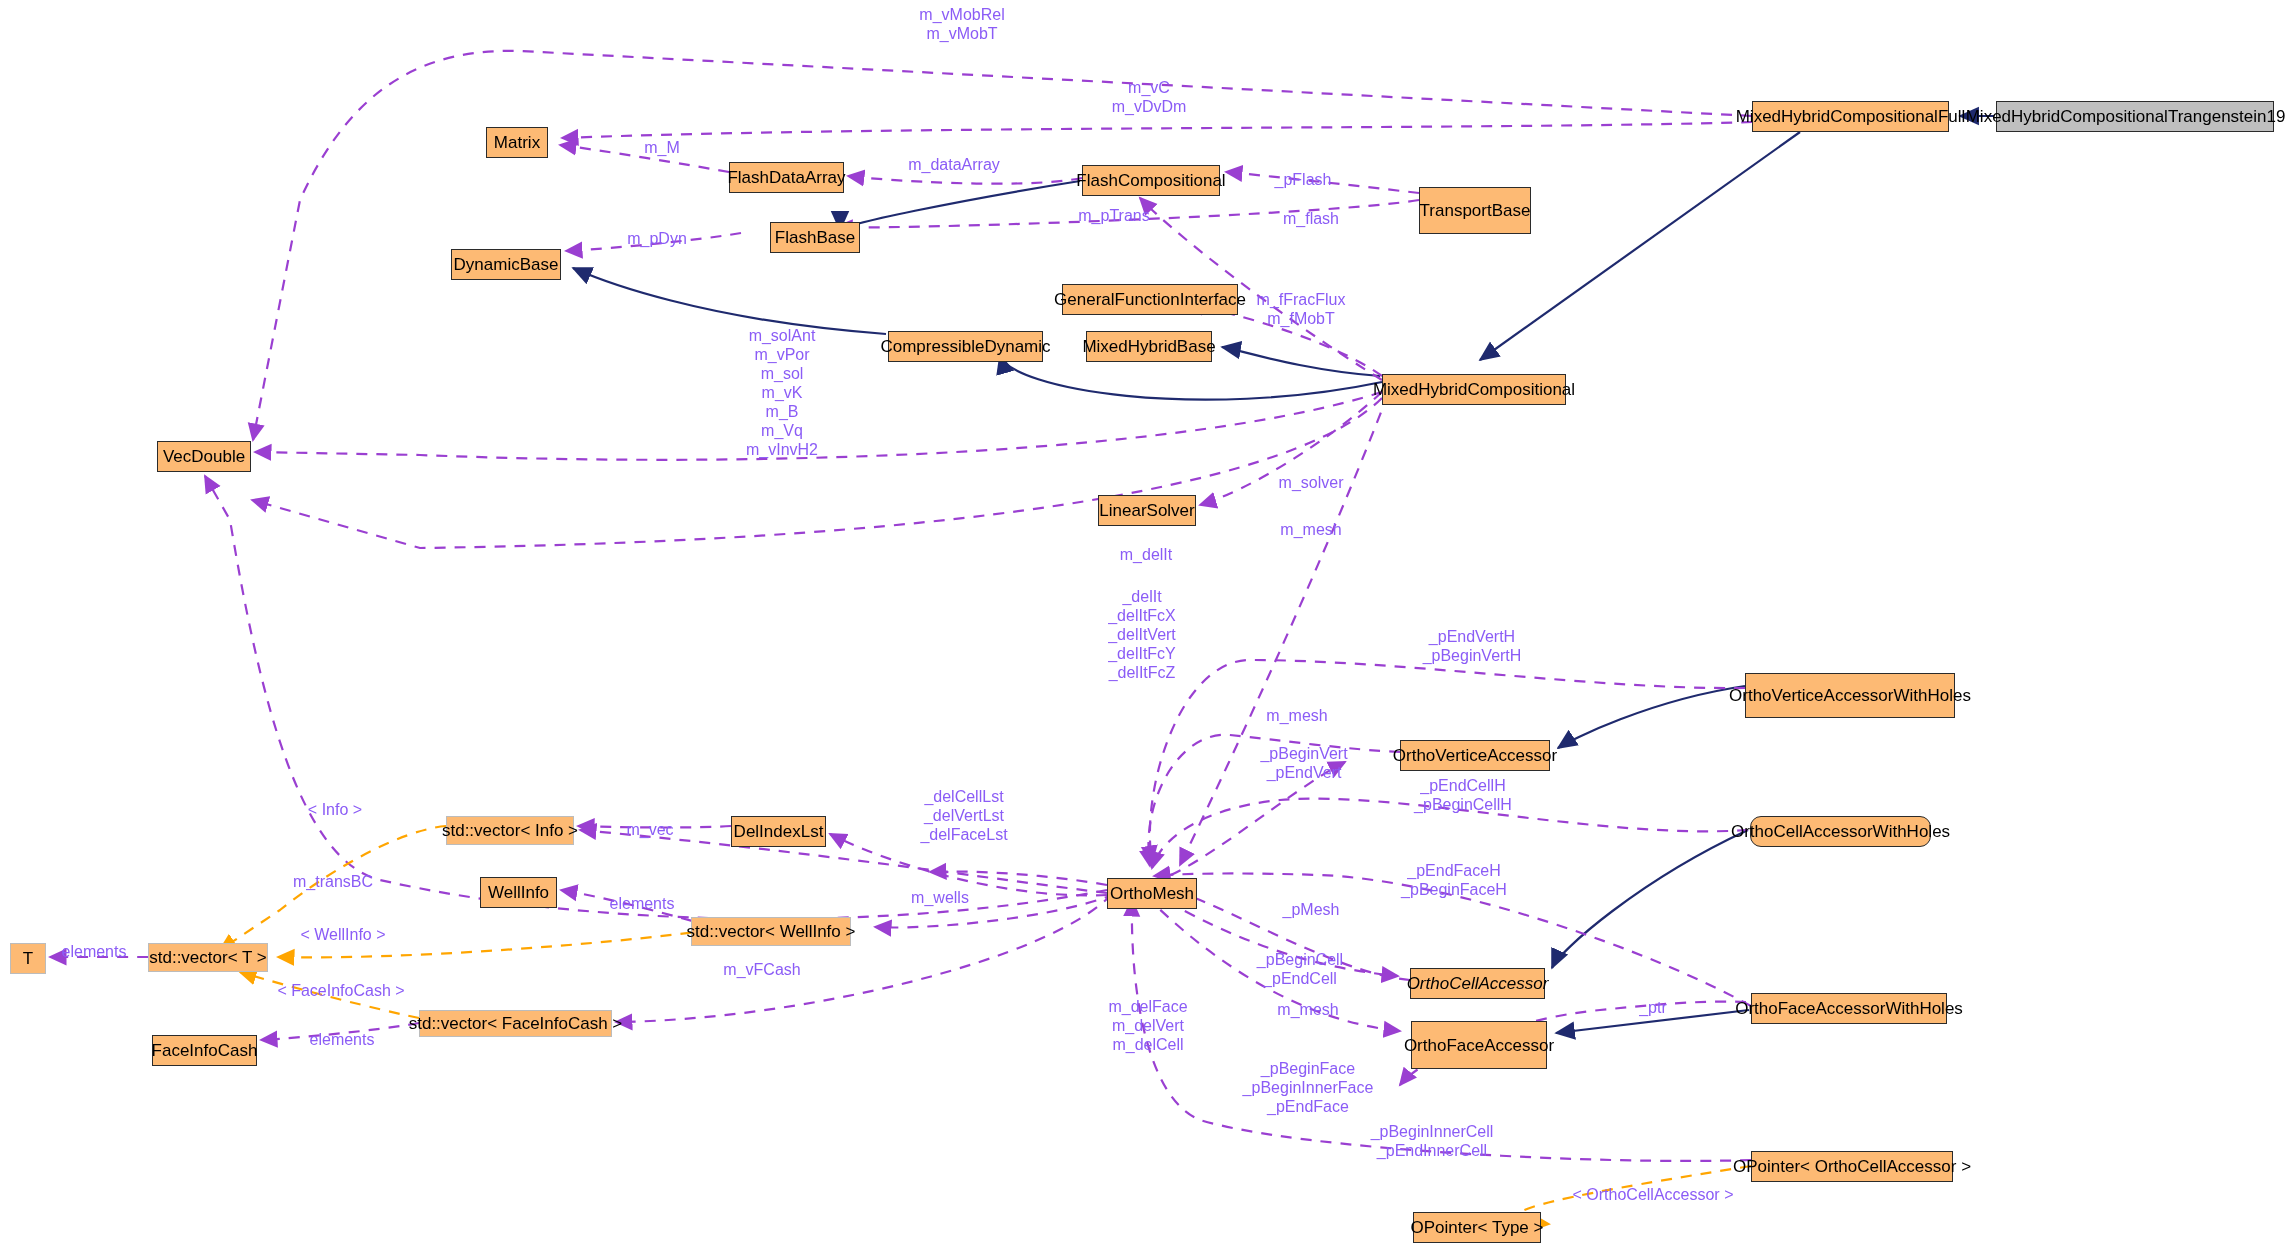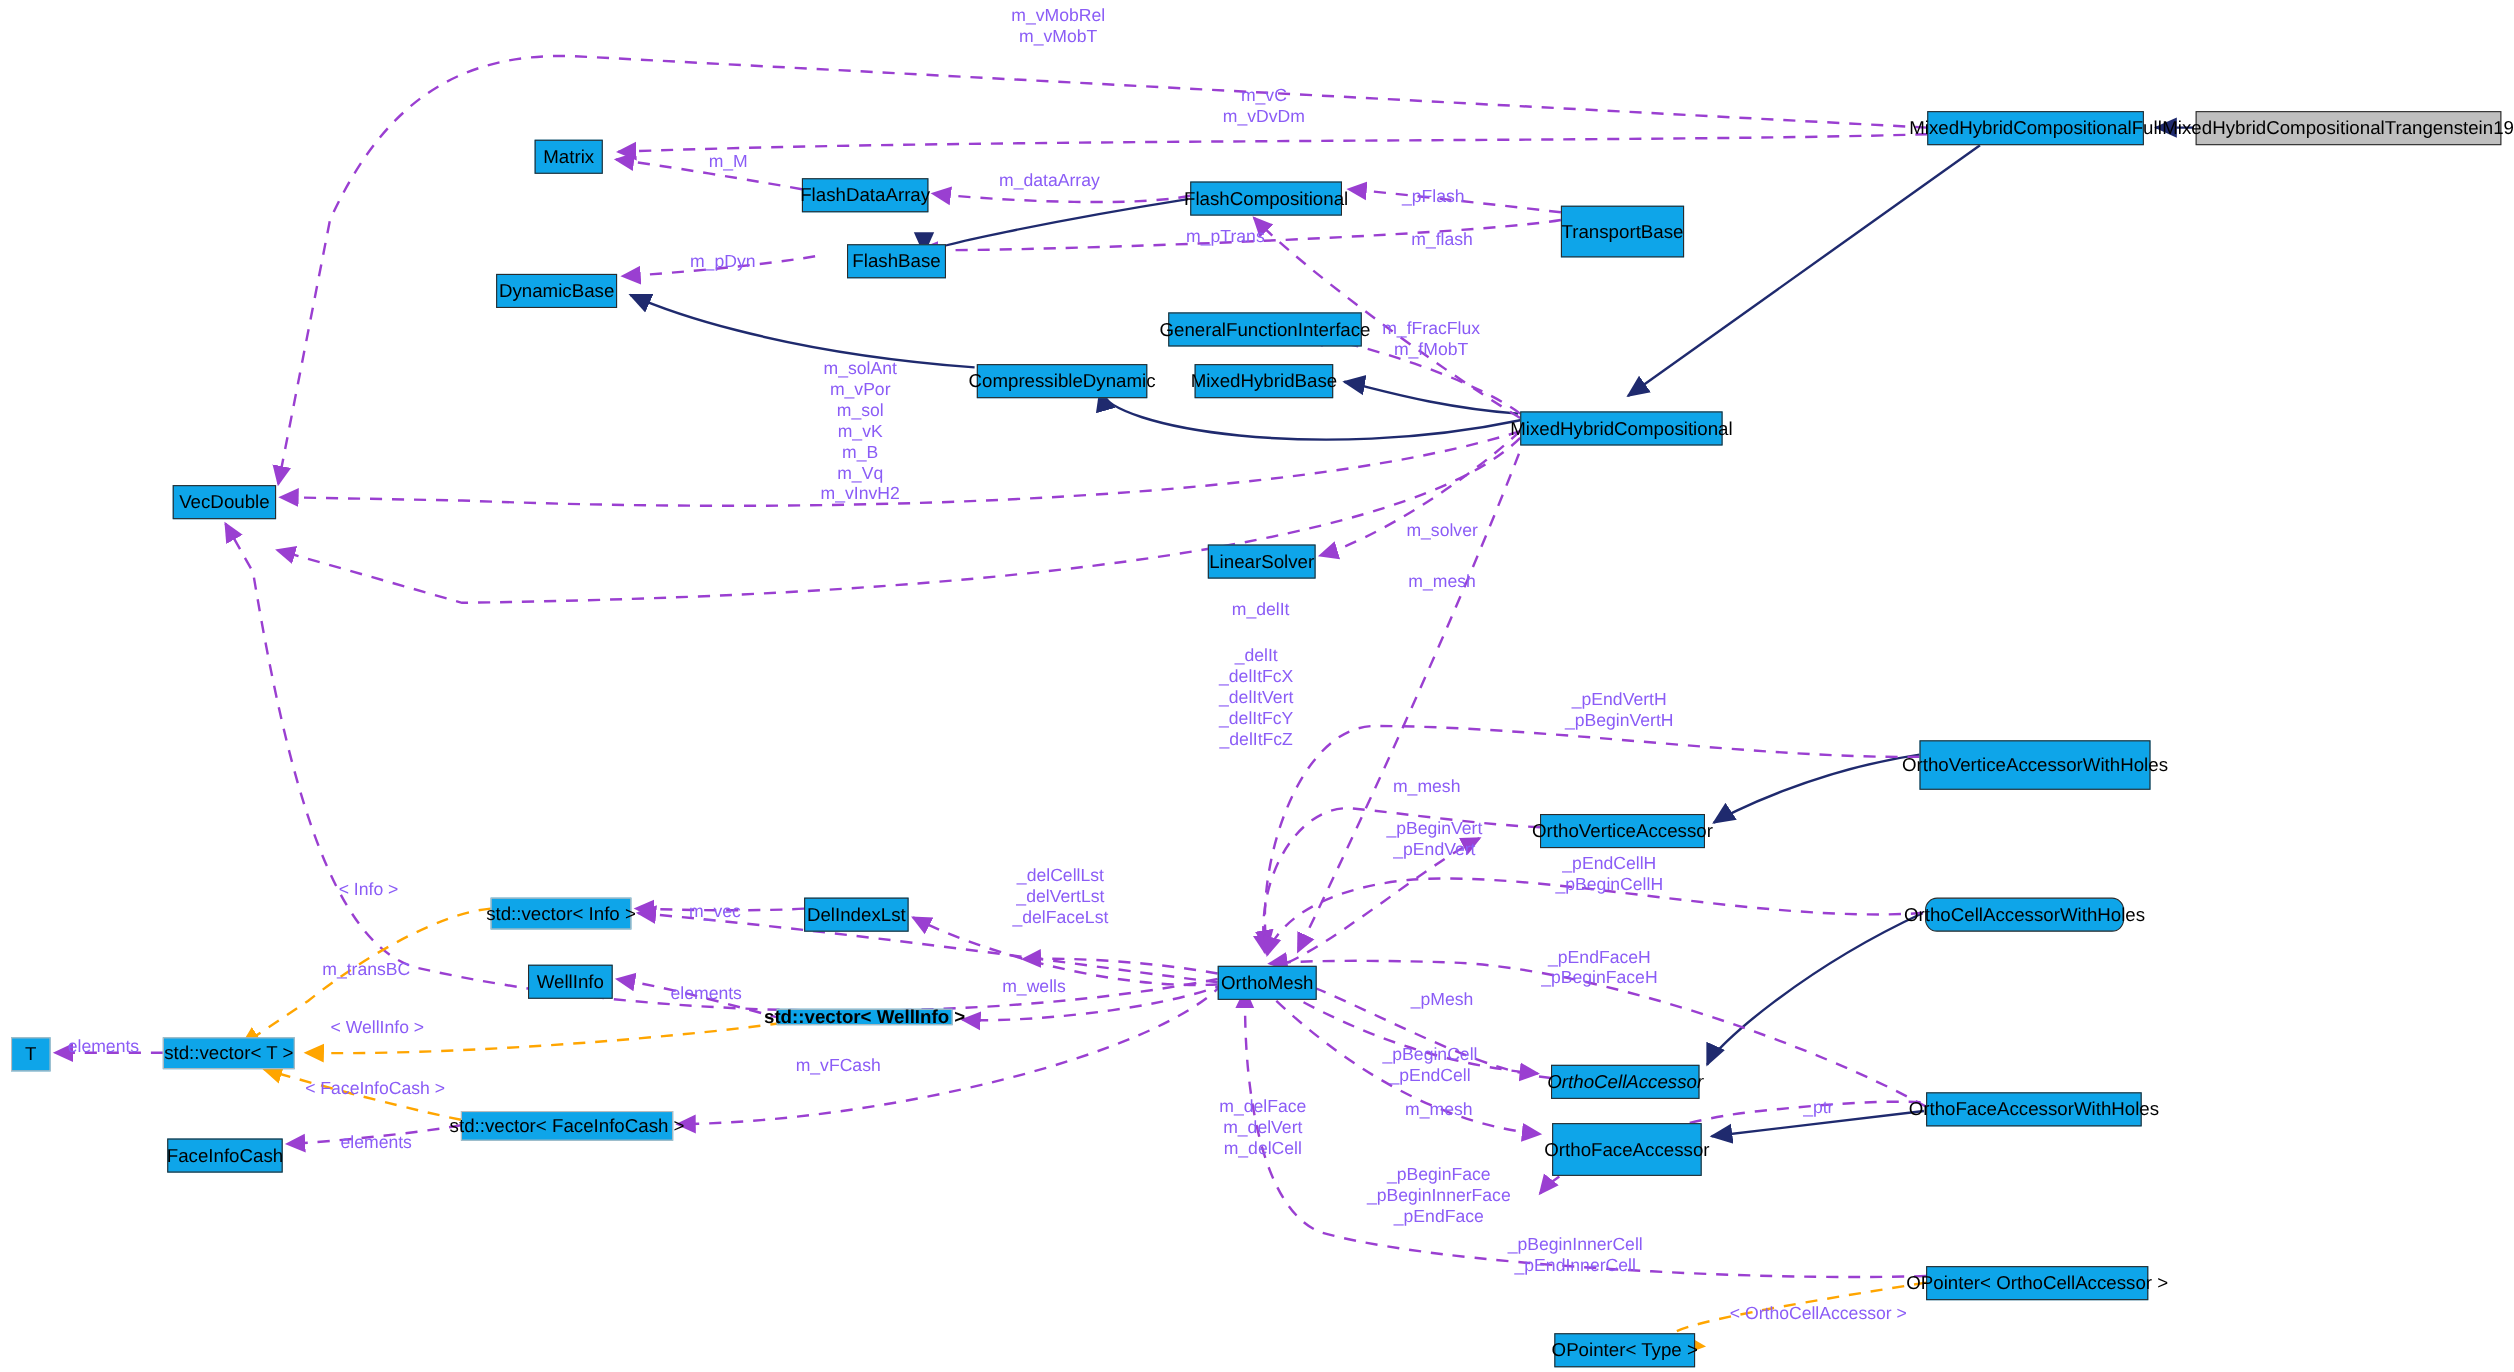--- a/index.html
+++ b/index.html
@@ -9,21 +9,21 @@
     background:#ffffff;
     font-family:"Liberation Sans","DejaVu Sans",sans-serif;
     overflow:hidden;
   }
   svg#edges{position:absolute;left:0;top:0;width:2285px;height:1247px;}
   .node{
     position:absolute;
     box-sizing:border-box;
     display:flex;align-items:center;justify-content:center;
     white-space:nowrap;
-    background:#0ea5e9;
+    background:#fdba74;
     color:#000000;
     font-size:17px;
     line-height:1;
     padding:0 9px;
   }
   .node.solid{border:1.6px solid #2b2b2b;}
   .node.tmpl{border:1.5px solid #bcbcbc;}
   .node.highlight{background:#bfbfbf;border:1.6px solid #2b2b2b;}
   .edge-label{
     position:absolute;
@@ -124,21 +124,21 @@
       <div class="node solid" style="left: 1382px; top: 374px; width: 184px; height: 31px;">MixedHybridCompositional</div>
       <div class="node solid" style="left: 157px; top: 441px; width: 94px; height: 31px;">VecDouble</div>
       <div class="node solid" style="left: 1098px; top: 495px; width: 98px; height: 31px;">LinearSolver</div>
       <div class="node solid" style="left: 1745px; top: 673px; width: 210px; height: 45px;">OrthoVerticeAccessorWithHoles</div>
       <div class="node solid" style="left: 1400px; top: 740px; width: 150px; height: 31px;">OrthoVerticeAccessor</div>
       <div class="node tmpl" style="left: 446px; top: 816px; width: 128px; height: 29px;">std::vector&lt; Info &gt;</div>
       <div class="node solid" style="left: 731px; top: 816px; width: 95px; height: 31px;">DelIndexLst</div>
       <div class="node solid" style="left: 1750px; top: 816px; width: 181px; height: 31px; border-radius: 11px;">OrthoCellAccessorWithHoles</div>
       <div class="node solid" style="left: 480px; top: 877px; width: 77px; height: 31px;">WellInfo</div>
       <div class="node solid" style="left: 1107px; top: 878px; width: 90px; height: 31px;">OrthoMesh</div>
-      <div class="node tmpl" style="left: 706px; top: 917px; width: 160px; height: 15px; font-weight: bold;">std::vector&lt; WellInfo &gt;</div>
+      <div class="node tmpl" style="left: 691px; top: 917px; width: 160px; height: 29px;">std::vector&lt; WellInfo &gt;</div>
       <div class="node tmpl" style="left: 10px; top: 943px; width: 36px; height: 31px;">T</div>
       <div class="node tmpl" style="left: 148px; top: 943px; width: 120px; height: 29px;">std::vector&lt; T &gt;</div>
       <div class="node solid" style="left: 1410px; top: 968px; width: 135px; height: 31px; font-style: italic;">OrthoCellAccessor</div>
       <div class="node solid" style="left: 1751px; top: 993px; width: 196px; height: 31px;">OrthoFaceAccessorWithHoles</div>
       <div class="node solid" style="left: 1411px; top: 1021px; width: 136px; height: 48px;">OrthoFaceAccessor</div>
       <div class="node tmpl" style="left: 419px; top: 1010px; width: 193px; height: 27px;">std::vector&lt; FaceInfoCash &gt;</div>
       <div class="node solid" style="left: 152px; top: 1035px; width: 105px; height: 31px;">FaceInfoCash</div>
       <div class="node solid" style="left: 1751px; top: 1151px; width: 202px; height: 31px;">OPointer&lt; OrthoCellAccessor &gt;</div>
       <div class="node solid" style="left: 1413px; top: 1212px; width: 128px; height: 31px;">OPointer&lt; Type &gt;</div>
     </div>

